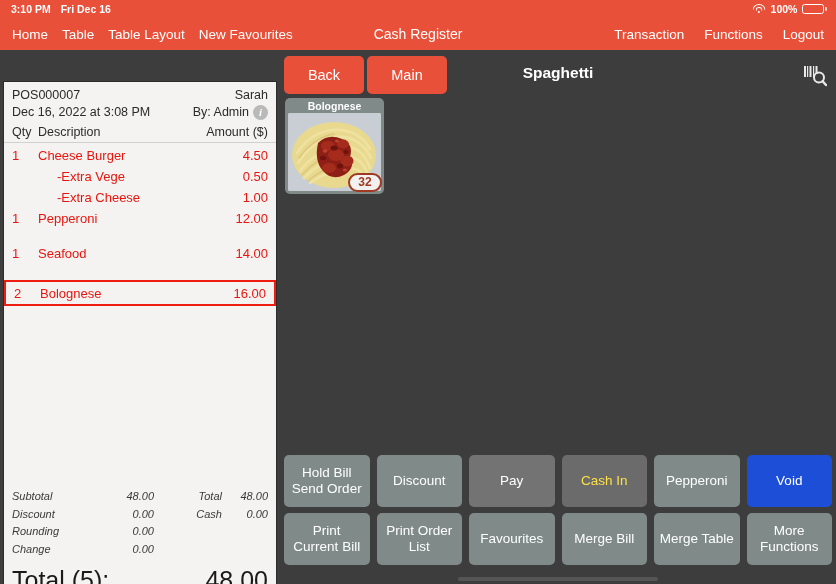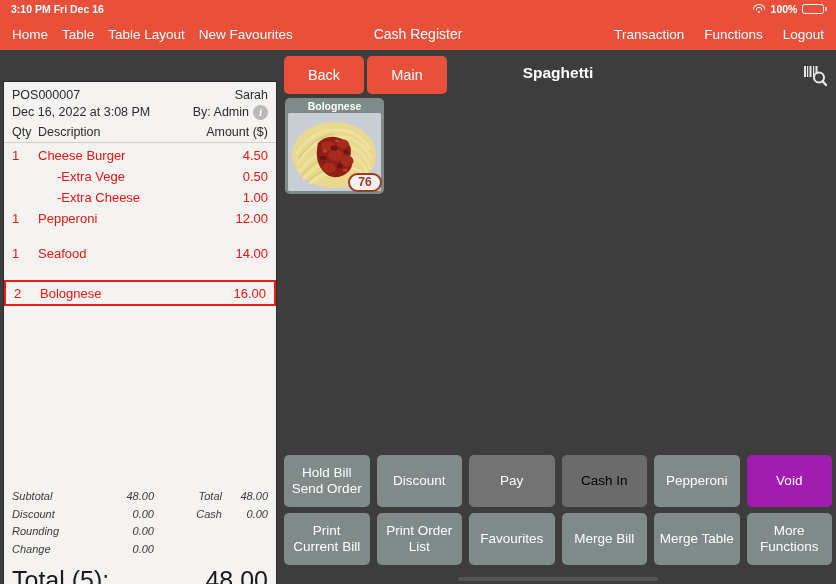--- a/index.html
+++ b/index.html
@@ -12,21 +12,21 @@
   #app { position: relative; width: 836px; height: 584px; }
 
   
   .statusbar {
     position: absolute; top: 0; left: 0; width: 836px; height: 18px;
     background: #e8503a; color: #fff;
     display: flex; align-items: center;
     font-size: 10.5px; font-weight: bold;
   }
   .sb-time { margin-left: 11px; }
-  .sb-date { margin-left: 3px; }
+  .sb-date { margin-left: 10px; }
   .sb-right { margin-left: auto; margin-right: 9px; display: flex; align-items: center; gap: 5px; }
   .wifi-icon { display: inline-block; width: 13px; height: 10px; position: relative; }
   .wifi-icon i {
     position: absolute; left: 50%; transform: translateX(-50%);
     border: 1.6px solid #fff; border-bottom: none;
     border-radius: 50% 50% 0 0 / 100% 100% 0 0;
   }
   .wifi-icon i:nth-child(1) { width: 13px; height: 6px; top: 0; }
   .wifi-icon i:nth-child(2) { width: 7px;  height: 3.4px; top: 3.2px; }
   .wifi-icon i:nth-child(3) { width: 2.4px; height: 2.4px; top: 6.6px; border-radius: 50%; background: #fff; border: none; }
@@ -147,22 +147,22 @@
   .actions { position: absolute; left: 0; bottom: 13px; width: 556px; }
   .act-row { display: flex; gap: 7px; padding: 0 4px; margin-bottom: 6px; }
   .act-btn {
     flex: 1; height: 52px; border: none; border-radius: 5px;
     background: #7f8a89; color: #fff;
     font-size: 13.5px; font-family: "Liberation Sans", sans-serif;
     line-height: 16px; cursor: pointer;
     display: flex; align-items: center; justify-content: center; text-align: center;
   }
   .act-btn.pay { background: #737373; }
-  .act-btn.void { background: #a21caf; }
-  .act-btn.disabled { background: #6b6b6b; color: #000000; }
+  .act-btn.void { background: #1d4ed8; }
+  .act-btn.disabled { background: #6b6b6b; color: #fde047; }
   .home-indicator {
     position: absolute; bottom: 3px; left: 50%; transform: translateX(-50%);
     width: 200px; height: 4px; background: #555; border-radius: 2px;
   }
 </style>
 </head>
 <body>
 
 <div id="app">
 
@@ -343,21 +343,21 @@
               <ellipse cx="35" cy="45" rx="3" ry="2.2"></ellipse>
               <ellipse cx="58" cy="39" rx="2.6" ry="2"></ellipse>
             </g>
             <g fill="#c4472f" opacity="0.85">
               <ellipse cx="37" cy="38" rx="2.4" ry="1.7"></ellipse>
               <ellipse cx="57" cy="57" rx="2.2" ry="1.6"></ellipse>
               <ellipse cx="49" cy="28" rx="2.2" ry="1.5"></ellipse>
             </g>
           </svg>
         </div>
-        <div class="food-badge">76</div>
+        <div class="food-badge">32</div>
       </div>
     </div>
 
     <div class="actions">
       <div class="act-row">
         <button class="act-btn">Hold Bill<br>Send Order</button>
         <button class="act-btn">Discount</button>
         <button class="act-btn pay">Pay</button>
         <button class="act-btn disabled">Cash In</button>
         <button class="act-btn">Pepperoni</button>

